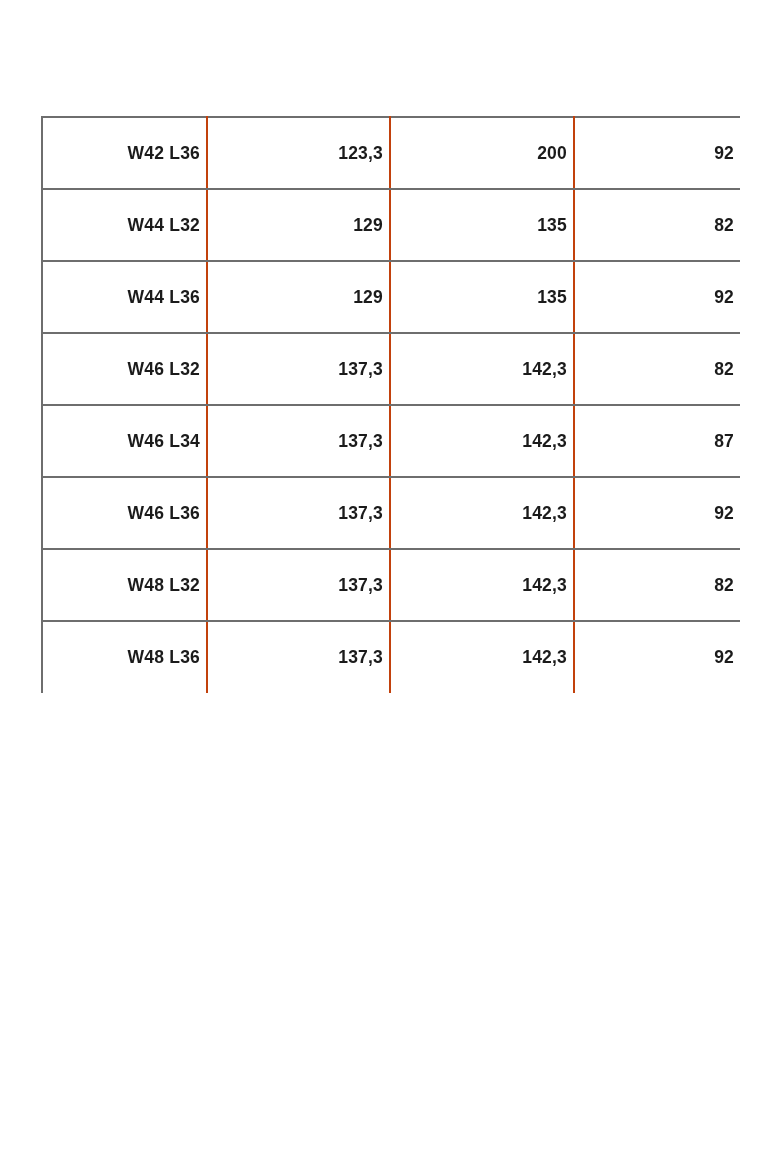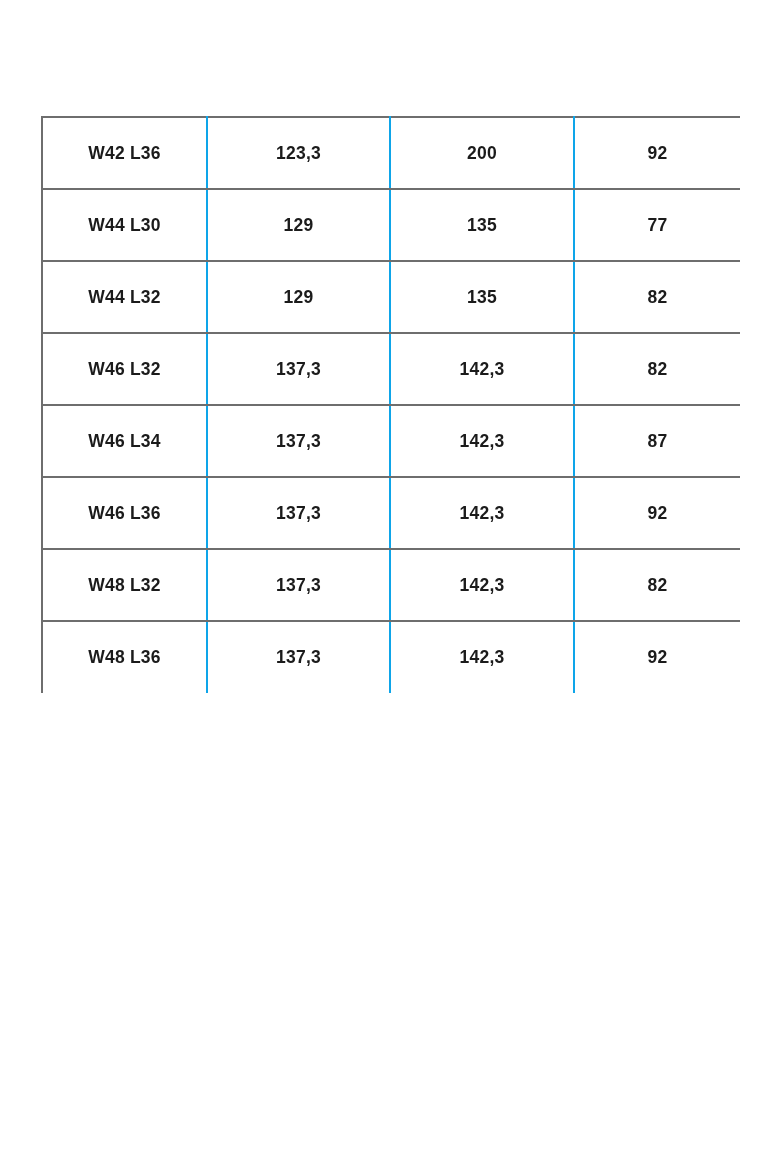--- a/index.html
+++ b/index.html
@@ -42,23 +42,23 @@
   }
 
   table.size-table col.c-size  { width: 165px; }
   table.size-table col.c-v1    { width: 183px; }
   table.size-table col.c-v2    { width: 184px; }
   table.size-table col.c-v3    { width: 167px; }
 
   table.size-table td {
     height: 72px;
     box-sizing: border-box;
-    border-right: 2px solid #0ea5e9;
+    border-right: 2px solid #c2410c;
     border-bottom: 2px solid #6e6e6e;
-    text-align: center;
+    text-align: right;
     vertical-align: middle;
     font-size: 17.5px;
     font-weight: bold;
     letter-spacing: 0.2px;
     color: #1b1b1b;
     padding: 0 6px;
     white-space: nowrap;
   }
 
   table.size-table tr:first-child td {
@@ -87,30 +87,30 @@
         <col class="c-v3">
       </colgroup>
       <tbody>
           <tr>
             <td>W42 L36</td>
             <td>123,3</td>
             <td>200</td>
             <td>92</td>
           </tr>
           <tr>
-            <td>W44 L30</td>
-            <td>129</td>
-            <td>135</td>
-            <td>77</td>
-          </tr>
-          <tr>
             <td>W44 L32</td>
             <td>129</td>
             <td>135</td>
             <td>82</td>
+          </tr>
+          <tr>
+            <td>W44 L36</td>
+            <td>129</td>
+            <td>135</td>
+            <td>92</td>
           </tr>
           <tr>
             <td>W46 L32</td>
             <td>137,3</td>
             <td>142,3</td>
             <td>82</td>
           </tr>
           <tr>
             <td>W46 L34</td>
             <td>137,3</td>

